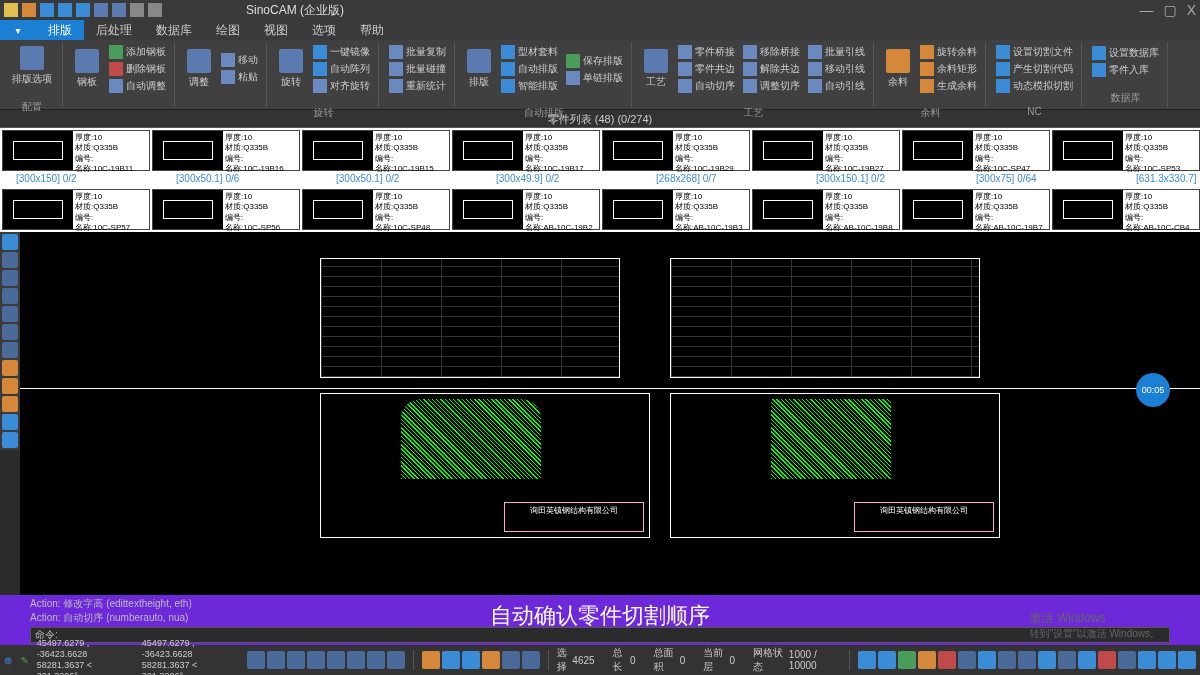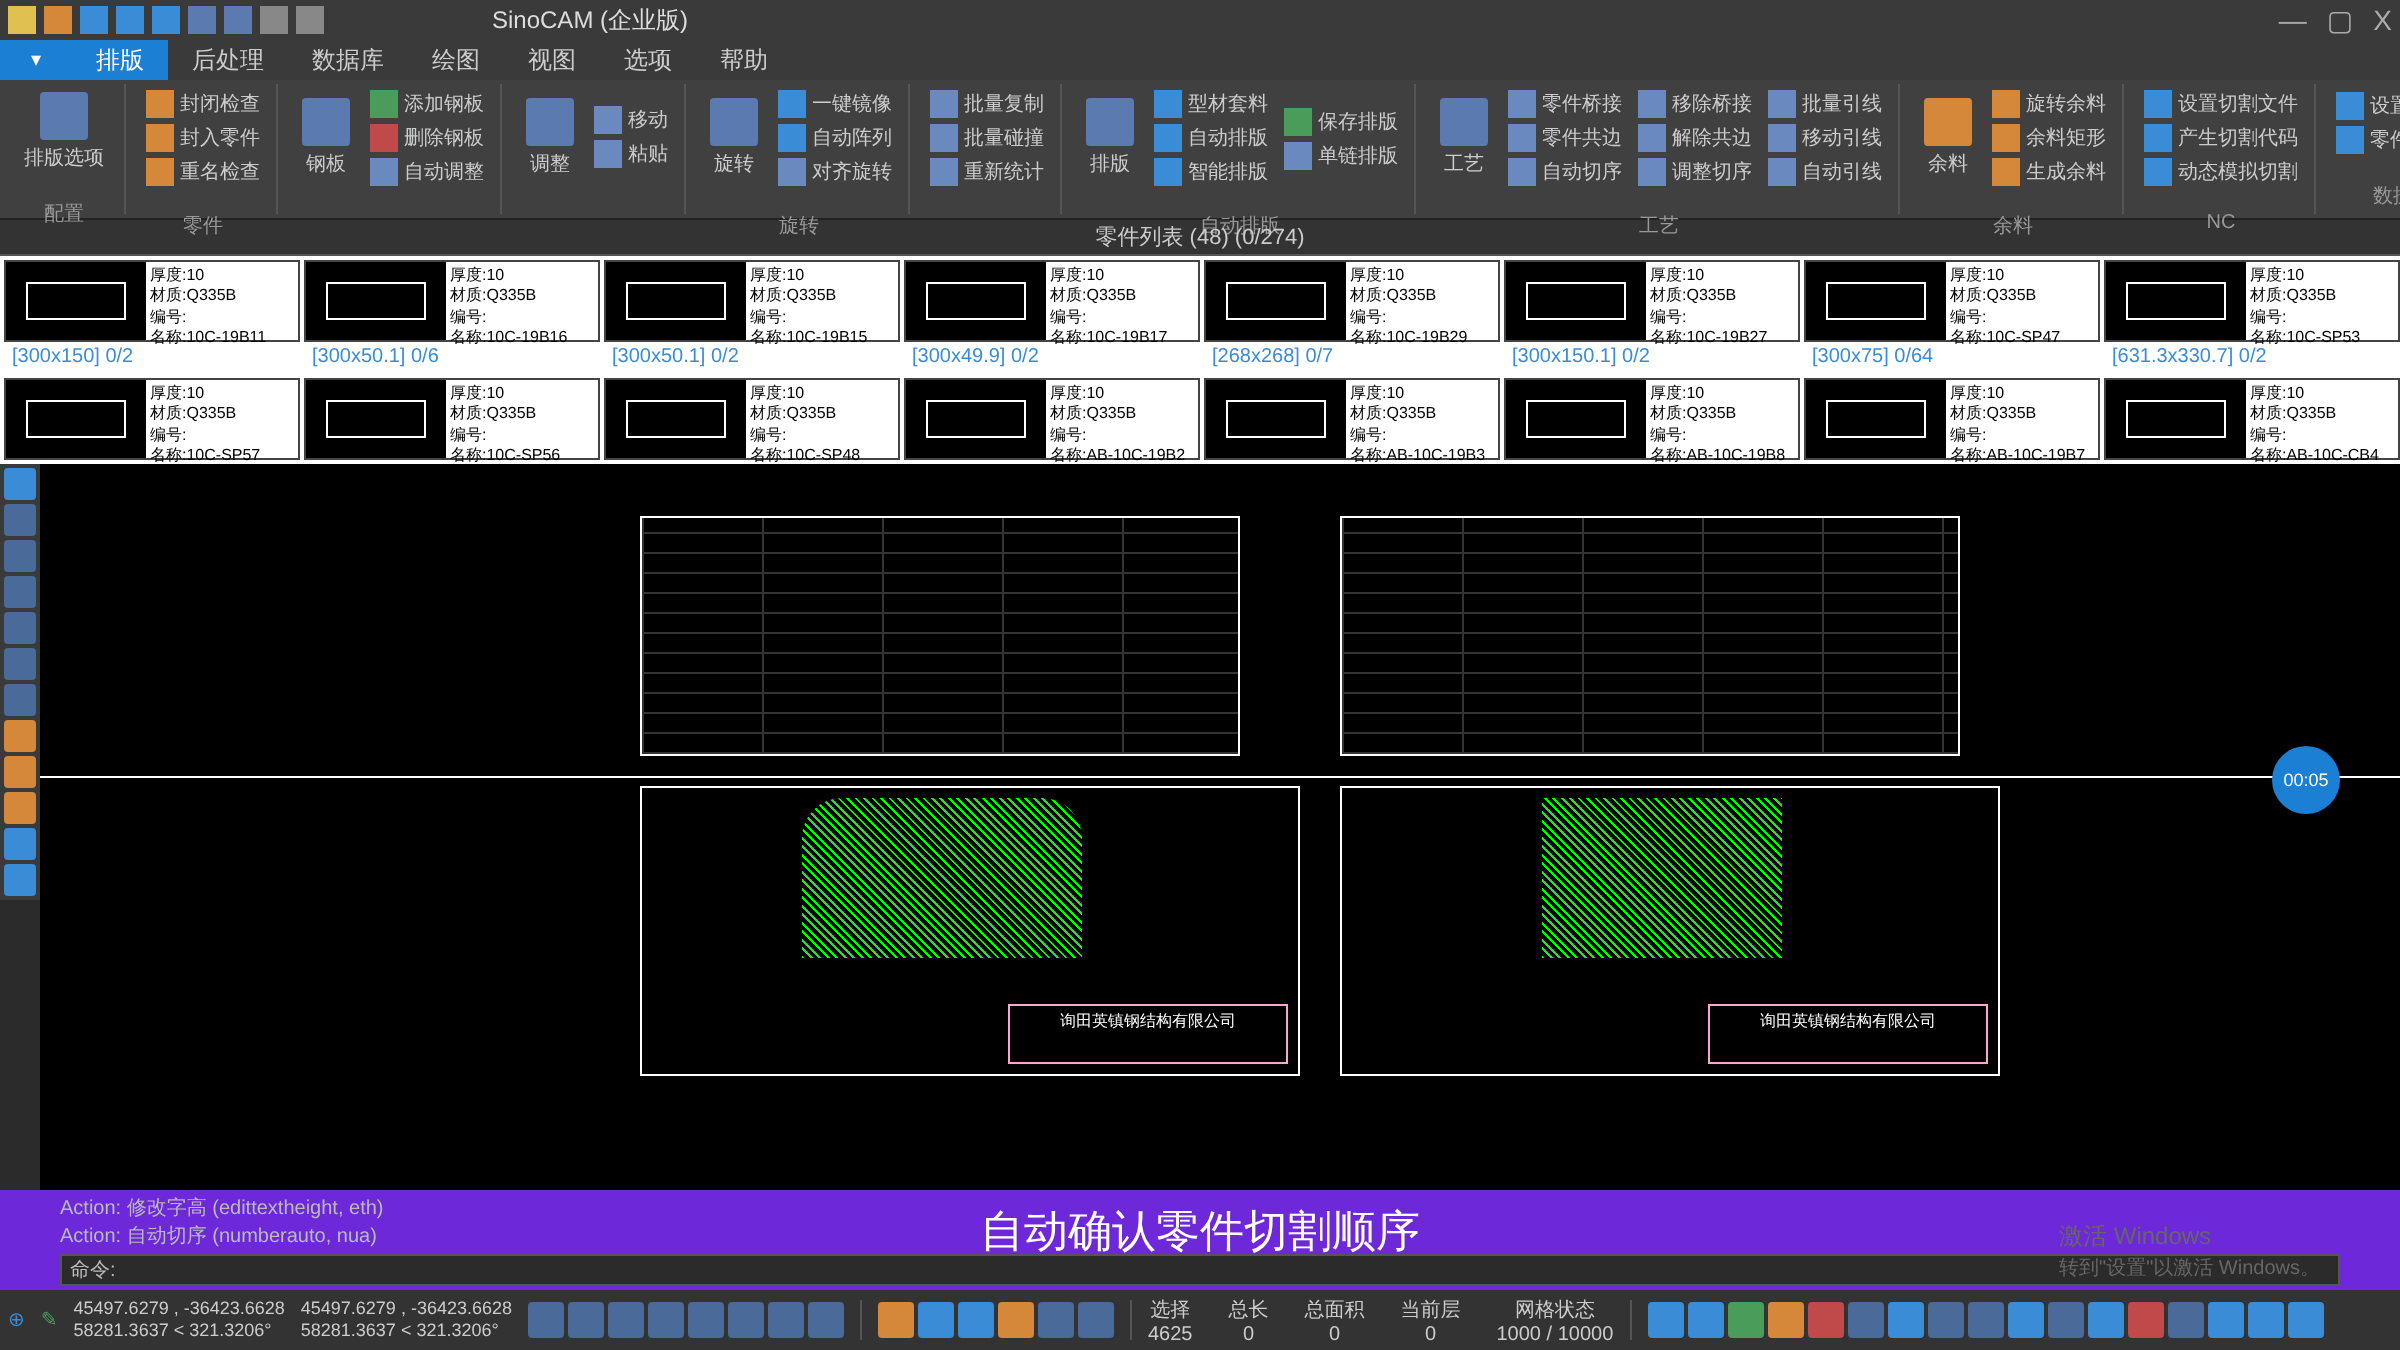--- a/index.html
+++ b/index.html
@@ -27,21 +27,21 @@
 .ic.blue{background:#3a8cd6}
 .ic.red{background:#c04a4a}
 .parts-header{height:18px;background:#333;color:#ccc;text-align:center;font-size:11px;line-height:18px;border-bottom:1px solid #555}
 .parts-panel{height:104px;background:#ffffff;display:flex;flex-direction:column;overflow:hidden}
 .parts-row{flex:1;display:flex;gap:2px;padding:2px;overflow:hidden}
 .part-item{width:148px;background:#000;border:1px solid #444;display:flex;flex-shrink:0}
 .part-prev{width:70px;background:#000;position:relative}
 .part-shape{position:absolute;border:1px solid #fff}
 .part-info{flex:1;background:#fff;color:#000;font-size:8px;padding:2px;line-height:1.3}
 .part-cap{font-size:10px;color:#3a8cd6;padding:0 4px;height:14px}
-.parts-caps{display:flex;gap:2px;padding:0 2px}
+.parts-caps{display:flex;gap:12px;padding:0 12px}
 .parts-caps>div{width:148px;flex-shrink:0}
 .sidebar-left{position:absolute;left:0;top:232px;width:20px;background:#3a3a3a;display:flex;flex-direction:column;gap:2px;padding:2px 0}
 .sidebar-left span{width:16px;height:16px;margin:0 auto;background:#4a6a9a;border-radius:2px;cursor:pointer}
 .sidebar-left span.o{background:#d6883a}
 .sidebar-left span.b{background:#3a8cd6}
 .doc-area{position:absolute;left:20px;top:232px;right:0;bottom:80px;background:#000}
 .doc-tab{height:16px;background:#1b5fa4;color:#fff;font-size:10px;text-align:center;line-height:16px}
 .canvas{position:absolute;inset:16px 0 0 0;background:#000}
 .sheet{position:absolute;border:1px solid #fff}
 .sheet1{left:300px;top:10px;width:300px;height:120px}
@@ -61,21 +61,21 @@
 .statusbar{position:absolute;left:0;right:0;bottom:0;height:30px;background:#333;display:flex;align-items:center;font-size:10px;color:#ccc;padding:0 4px;gap:8px}
 .statusbar .coords{display:flex;flex-direction:column;line-height:1.2;font-size:9px}
 .statusbar .tools{display:flex;gap:2px;align-items:center}
 .statusbar .tools span{width:18px;height:18px;background:#4a6a9a;border-radius:2px;cursor:pointer}
 .statusbar .tools span.o{background:#d6883a}
 .statusbar .tools span.g{background:#4a9c5a}
 .statusbar .tools span.b{background:#3a8cd6}
 .statusbar .tools span.r{background:#c04a4a}
 .statusbar .sep{width:1px;height:20px;background:#555}
 .statusbar .stats{display:flex;gap:18px;font-size:10px}
-.statusbar .stats>div{display:flex;flex-direction:column;align-items:center}
+.statusbar .stats>div{display:flex;flex-direction:row;align-items:center}
 .activate{position:absolute;right:40px;bottom:34px;color:#666;font-size:12px;text-align:left}
 </style>
 </head>
 <body>
 
 <div class="titlebar">
   <div class="qat">
     <span style="background:#e0c050"></span>
     <span style="background:#d6883a"></span>
     <span style="background:#3a8cd6"></span>
@@ -107,39 +107,20 @@
 
 <div class="ribbon">
   <div class="rgroup">
       <div class="body">
         <div class="rbig">
           <span class="ic"></span>
           <span>排版选项</span>
         </div>
       </div>
       <div class="lbl">配置</div>
-    </div>
-  <div class="rgroup">
-      <div class="body">
-        <div class="rsmall">
-    <div class="ritem">
-            <span class="ic orange"></span>
-            <span>封闭检查</span>
-          </div>
-    <div class="ritem">
-            <span class="ic orange"></span>
-            <span>封入零件</span>
-          </div>
-    <div class="ritem">
-            <span class="ic orange"></span>
-            <span>重名检查</span>
-          </div>
-  </div>
-      </div>
-      <div class="lbl">零件</div>
     </div>
   <div class="rgroup">
       <div class="body">
     <div class="rbig">
           <span class="ic"></span>
           <span>钢板</span>
         </div>
     <div class="rsmall">
       <div class="ritem">
             <span class="ic green"></span>

